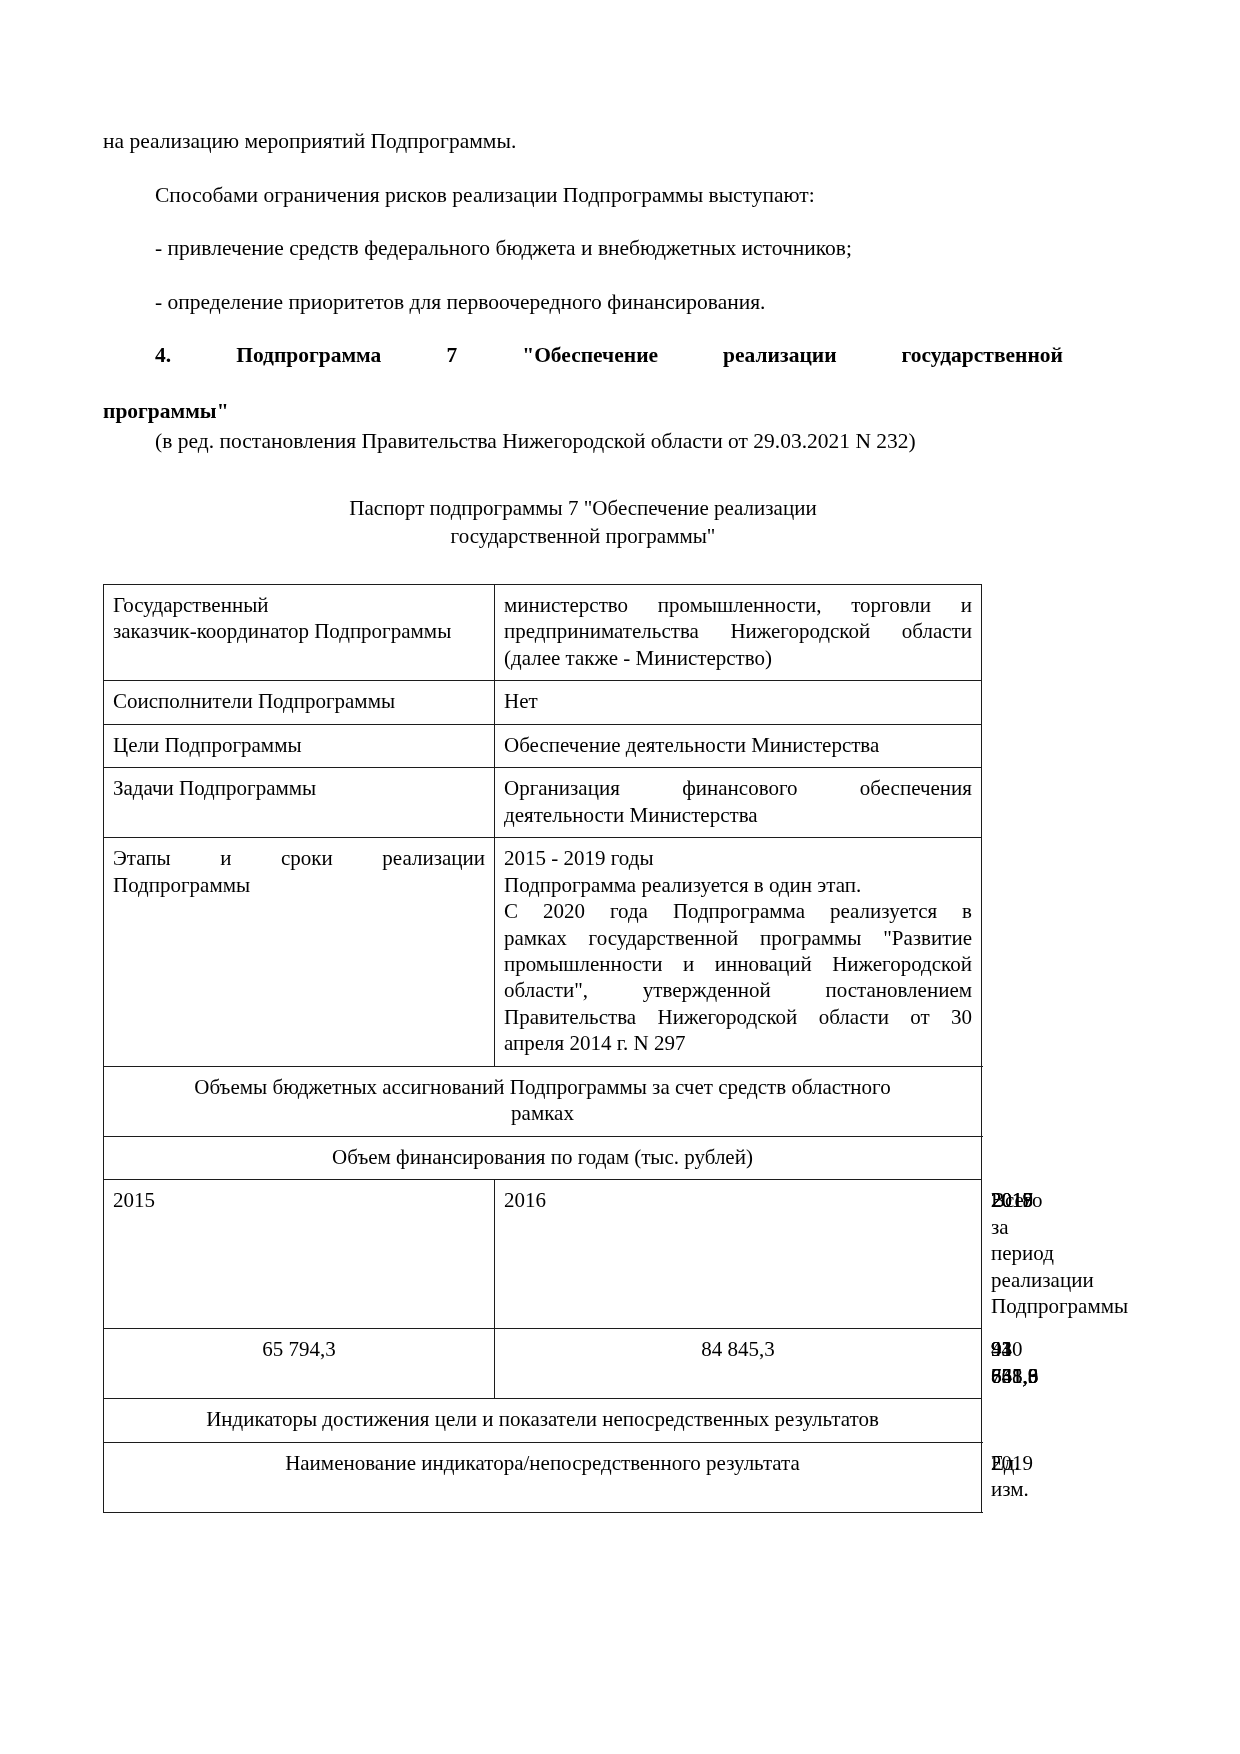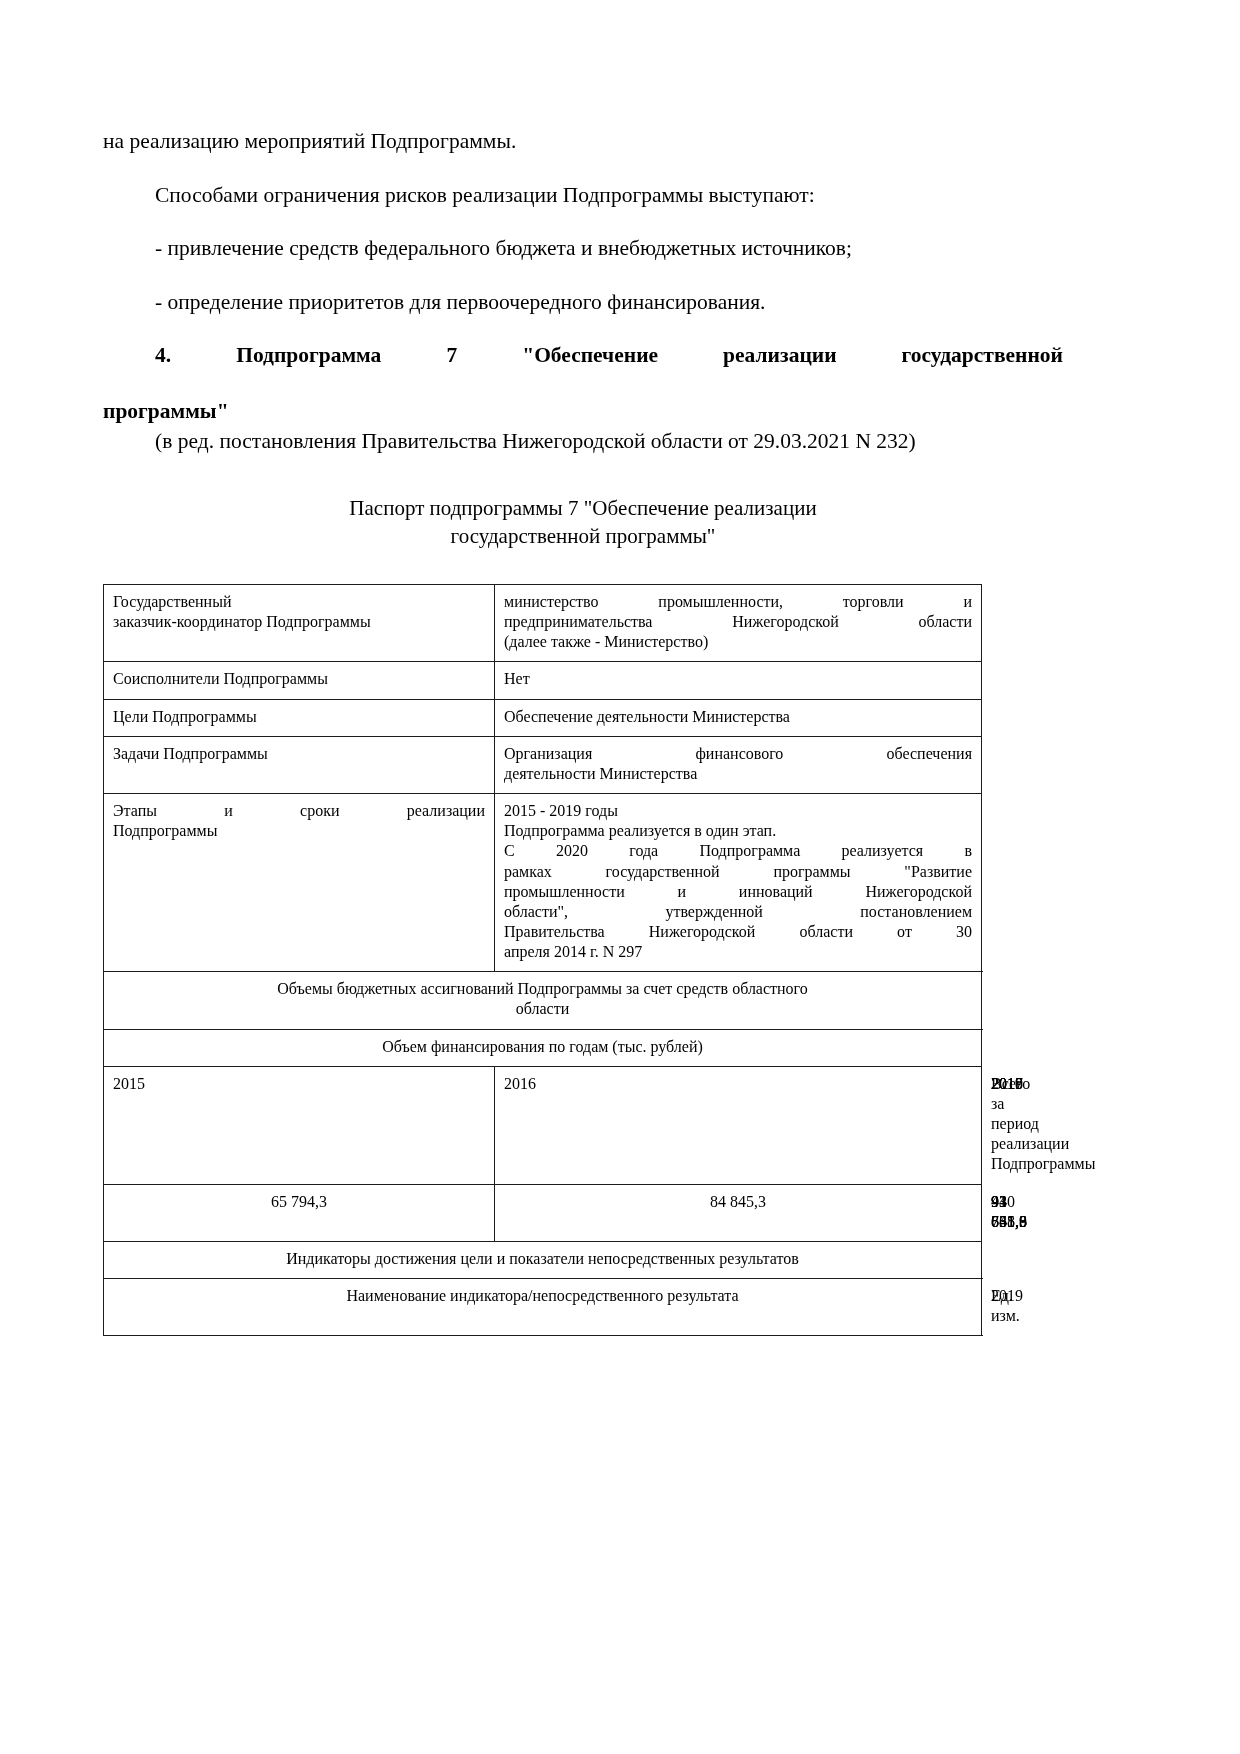--- a/index.html
+++ b/index.html
@@ -87,21 +87,21 @@
   table.passport {
     border-collapse: collapse;
     width: 840px;
     margin-top: 34px;
     table-layout: fixed;
   }
   table.passport td {
     border: 1.6px solid #1c1c1c;
     vertical-align: top;
     padding: 7px 9px 9px 9px;
-    font-size: 16px;
+    font-size: 21px;
     line-height: 1.26;
   }
   td.left-col { width: 372px; }
   td.right-col { width: 468px; border-radius: 28px; }
   .jline {
     text-align: justify;
     text-align-last: justify;
     display: block;
   }
   .nline { display: block; text-align: left; }
@@ -179,21 +179,21 @@
             <span class="jline">промышленности и инноваций Нижегородской</span>
             <span class="jline">области", утвержденной постановлением</span>
             <span class="jline">Правительства Нижегородской области от 30</span>
             <span class="nline">апреля 2014 г. N 297</span>
           </td>
         </tr>
 
         <tr>
           <td class="center" colspan="6">
             <span class="nline" style="text-align:center">Объемы бюджетных ассигнований Подпрограммы за счет средств областного</span>
-            <span class="nline" style="text-align:center">области</span>
+            <span class="nline" style="text-align:center">рамках</span>
           </td>
         </tr>
 
         <tr>
           <td class="center" colspan="6">Объем финансирования по годам (тыс. рублей)</td>
         </tr>
 
         <tr>
           <td class="year-head">2015</td>
           <td class="year-head">2016</td>

